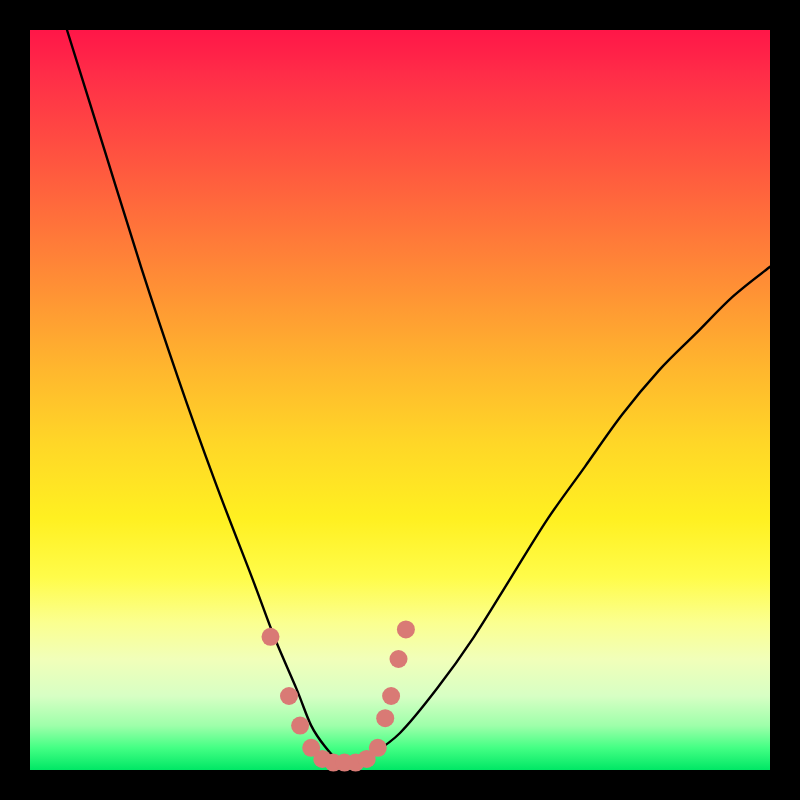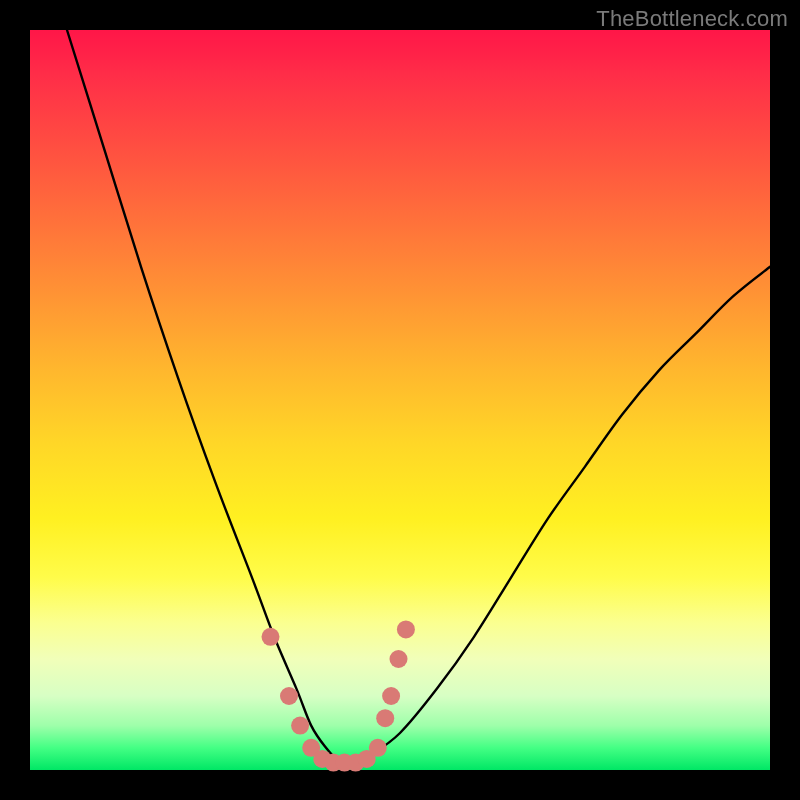--- a/index.html
+++ b/index.html
@@ -82,14 +82,13 @@
           <circle cx="325.6" cy="732.6" r="9" fill="#d97a75"></circle>
           <circle cx="336.7" cy="728.9" r="9" fill="#d97a75"></circle>
           <circle cx="347.8" cy="717.8" r="9" fill="#d97a75"></circle>
           <circle cx="355.2" cy="688.2" r="9" fill="#d97a75"></circle>
           <circle cx="361.1" cy="666.0" r="9" fill="#d97a75"></circle>
           <circle cx="368.5" cy="629.0" r="9" fill="#d97a75"></circle>
           <circle cx="375.9" cy="599.4" r="9" fill="#d97a75"></circle>
         </g>
     </svg>
   </div>
-  <div class="watermark">TheBottleneck.com</div>
 </div>
 
 </body></html>

